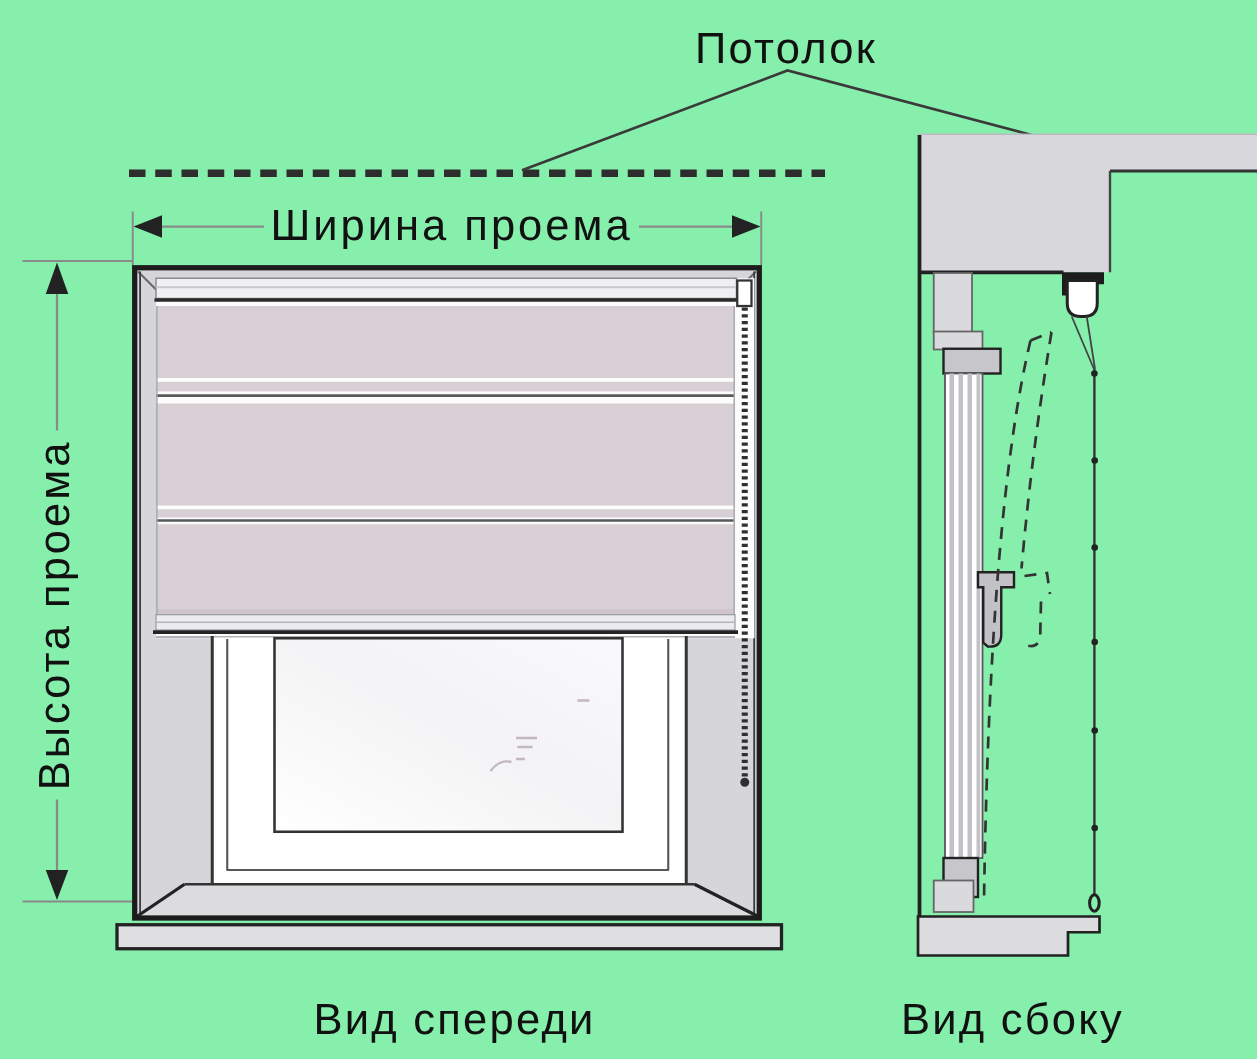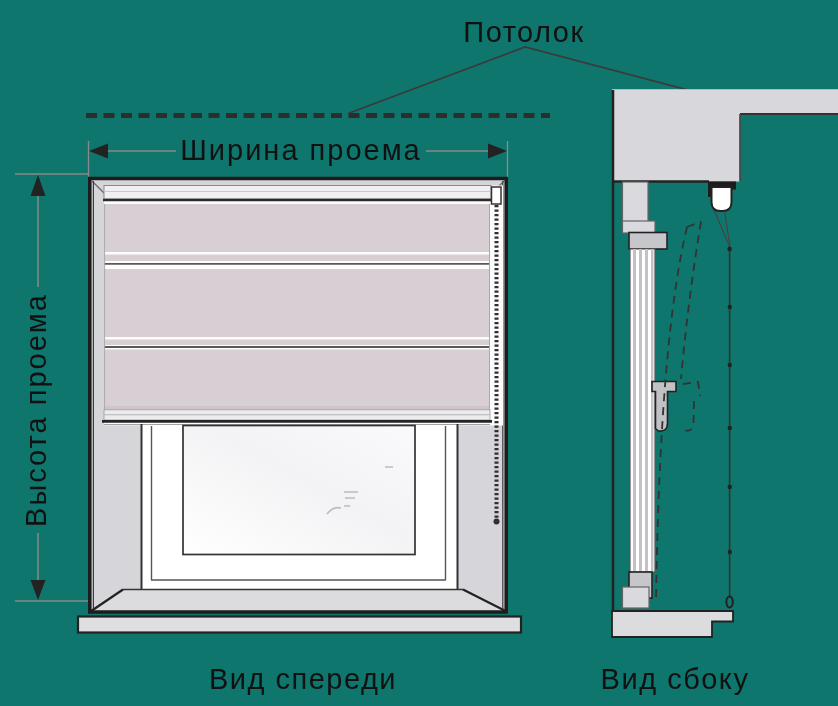--- a/index.html
+++ b/index.html
@@ -1,16 +1,16 @@
 <!DOCTYPE html>
 <html><head>
 <meta charset="utf-8">
 <style>
   html,body{margin:0;padding:0;background:#ffffff;}
-  .stage{position:relative;width:838px;height:706px;background:#0f766e;overflow:hidden;
+  .stage{position:relative;width:838px;height:706px;background:#86efac;overflow:hidden;
          font-family:"Liberation Sans", sans-serif;}
   svg text{fill:#111111;font-family:"Liberation Sans", sans-serif;}
   .cap{font-size:29px;letter-spacing:1.5px;}
   .dim{font-size:29px;letter-spacing:2px;}
 </style>
 </head>
 <body>
 
 <div class="stage">
 <svg width="838" height="706" viewBox="0 0 838 706">

